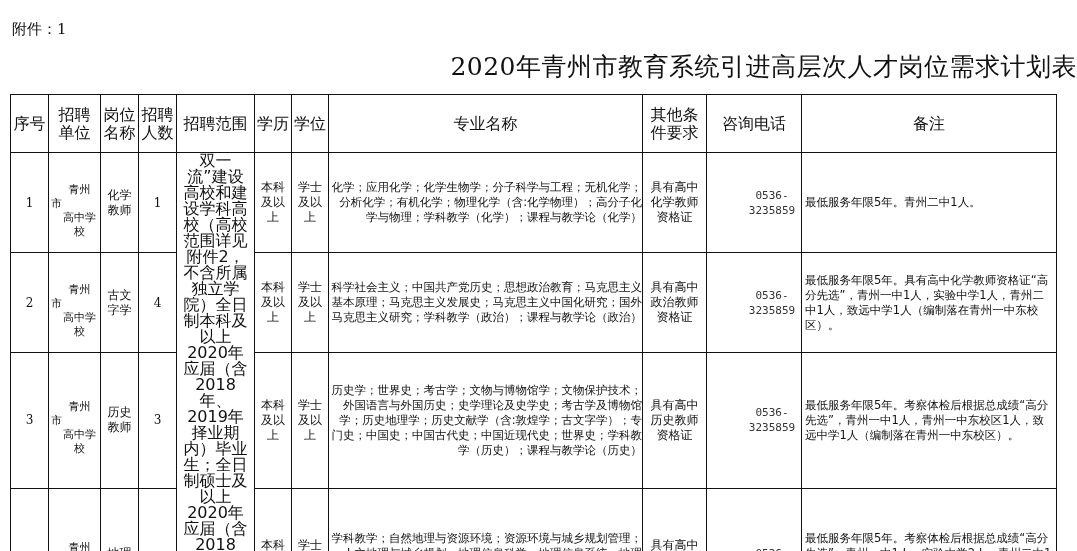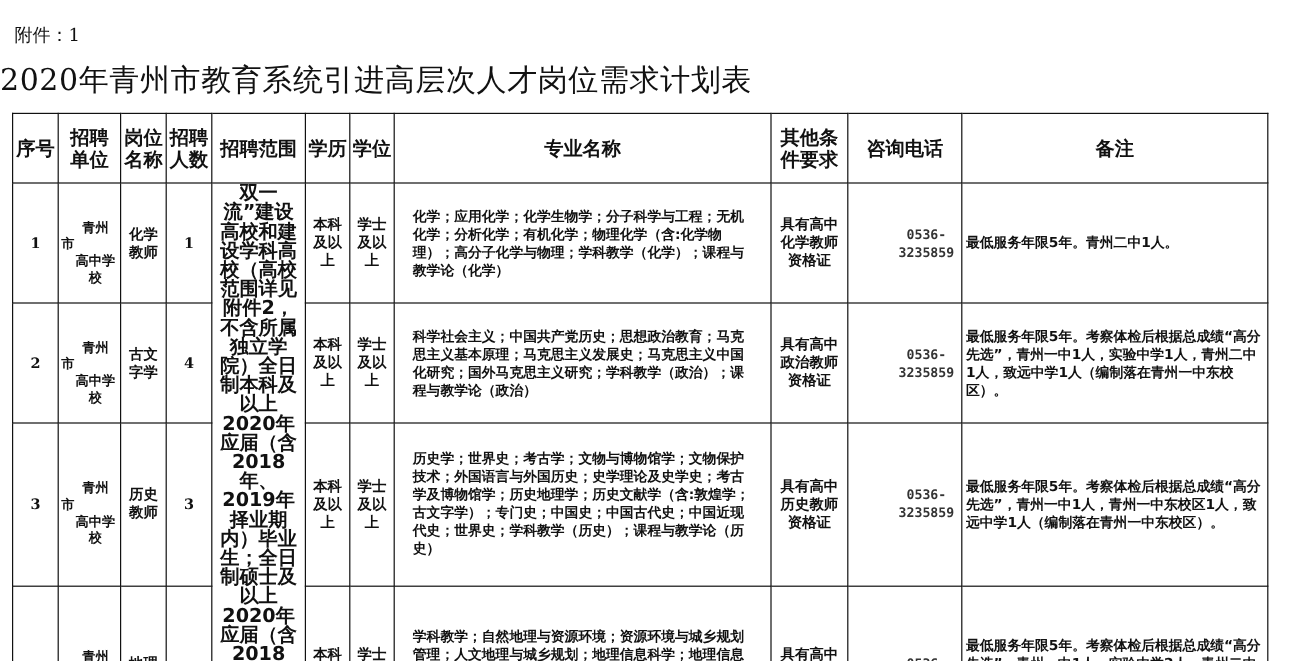--- a/index.html
+++ b/index.html
@@ -1,40 +1,40 @@
 <!DOCTYPE html>
 <html><head>
 <meta charset="utf-8">
 <style>
   html, body { margin:0; padding:0; background:#ffffff; }
   body { width:1077px; height:551px; position:relative; overflow:hidden;
          font-family:"DejaVu Sans", sans-serif; color:#111; }
   .attach { position:absolute; left:12px; top:20px; font-family:"DejaVu Serif", serif;
             font-weight:normal; font-size:15px; }
-  .title { position:absolute; left:0; width:1077px; top:50px; text-align:left;
+  .title { position:absolute; left:0; width:1077px; top:50px; text-align:right;
            font-family:"DejaVu Serif", serif; font-size:25px; letter-spacing:0.5px; }
   table { position:absolute; left:10px; top:94px; border-collapse:collapse;
           table-layout:fixed; width:1046px; }
-  td, th { border:1.5px solid #111; padding:0 2px; font-weight:bold;
+  td, th { border:1.5px solid #111; padding:0 2px; font-weight:normal;
            text-align:center; vertical-align:middle; overflow:hidden; }
   th { font-size:16px; line-height:18px; }
   td { font-size:11px; line-height:14px; }
   tr.hdr { height:58px; }
   tr.r1 { height:66px; }
   tr.r2 { height:67px; }
   tr.r3 { height:99px; }
   tr.r4 { height:106px; }
   tr.tot { height:40px; }
   .unit span { display:block; }
   .unit .l1 { text-align:center; padding-left:10px;margin-top:16px; }
   .unit .l2 { text-align:left; }
   .unit .l3 { text-align:center; padding-left:10px; }
   .scope { font-size:16px; line-height:16px; padding:0 3px; }
   .deg { font-size:12px; line-height:15px; }
-  .major { font-size:11.5px; line-height:15px; text-align:left; padding:0 15px; }
+  .major { font-size:11.5px; line-height:15px; text-align:right; padding:0 0; }
   .other { font-size:12px; line-height:15px;margin-top:16px; }
   .phone { font-family:"DejaVu Sans Mono", monospace; font-size:11px; line-height:15px; color:#333;padding-left:38px; }
   .note { text-align:left; font-size:11.5px; line-height:15px; padding:0 3px; }
   .num { font-family:"DejaVu Serif", serif; font-size:12px; }
 </style>
 </head>
 <body>
 
 <div class="attach">附件：1</div>
 <div class="title">2020年青州市教育系统引进高层次人才岗位需求计划表</div>
@@ -93,21 +93,21 @@
       <span class="l2">市</span>
       <span class="l3">高中学校</span>
     </td>
     <td class="deg">古文字学</td>
     <td class="num">4</td>
     <td class="deg">本科及以上</td>
     <td class="deg">学士及以上</td>
     <td class="major">科学社会主义；中国共产党历史；思想政治教育；马克思主义基本原理；马克思主义发展史；马克思主义中国化研究；国外马克思主义研究；学科教学（政治）；课程与教学论（政治）</td>
     <td class="other">具有高中政治教师资格证</td>
     <td class="phone">0536-3235859</td>
-    <td class="note">最低服务年限5年。考察体检后根据总成绩“高分先选”，青州一中1人，实验中学1人，青州二中1人，致远中学1人（编制落在青州一中东校区）。</td>
+    <td class="note">最低服务年限5年。具有高中化学教师资格证“高分先选”，青州一中1人，实验中学1人，青州二中1人，致远中学1人（编制落在青州一中东校区）。</td>
   </tr>
 
   <tr class="r3">
     <td class="num">3</td>
     <td class="unit">
       <span class="l1">青州</span>
       <span class="l2">市</span>
       <span class="l3">高中学校</span>
     </td>
     <td class="deg">历史教师</td>

